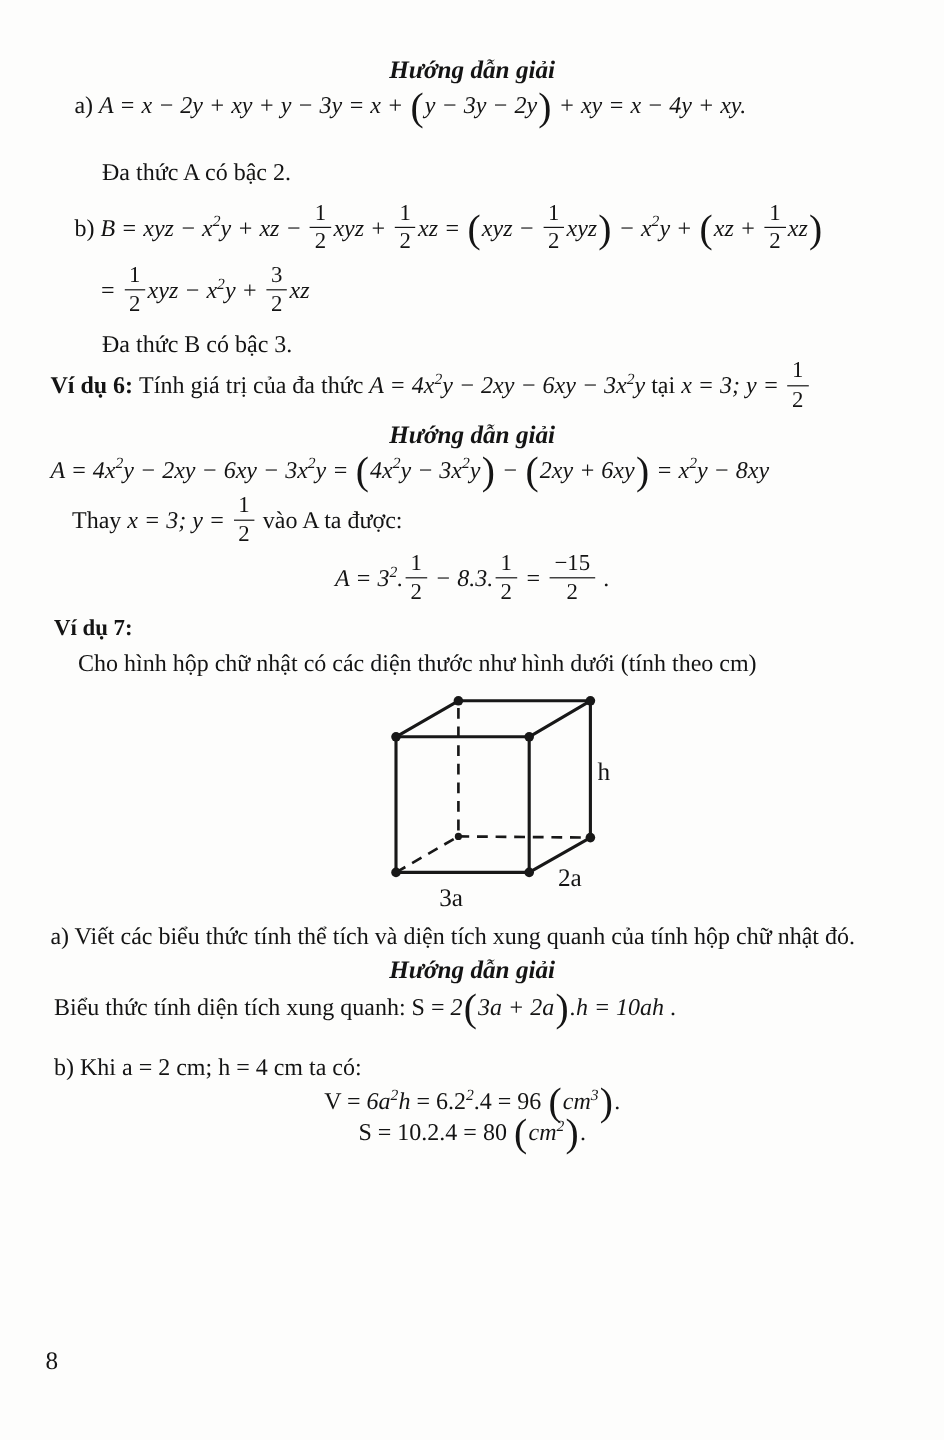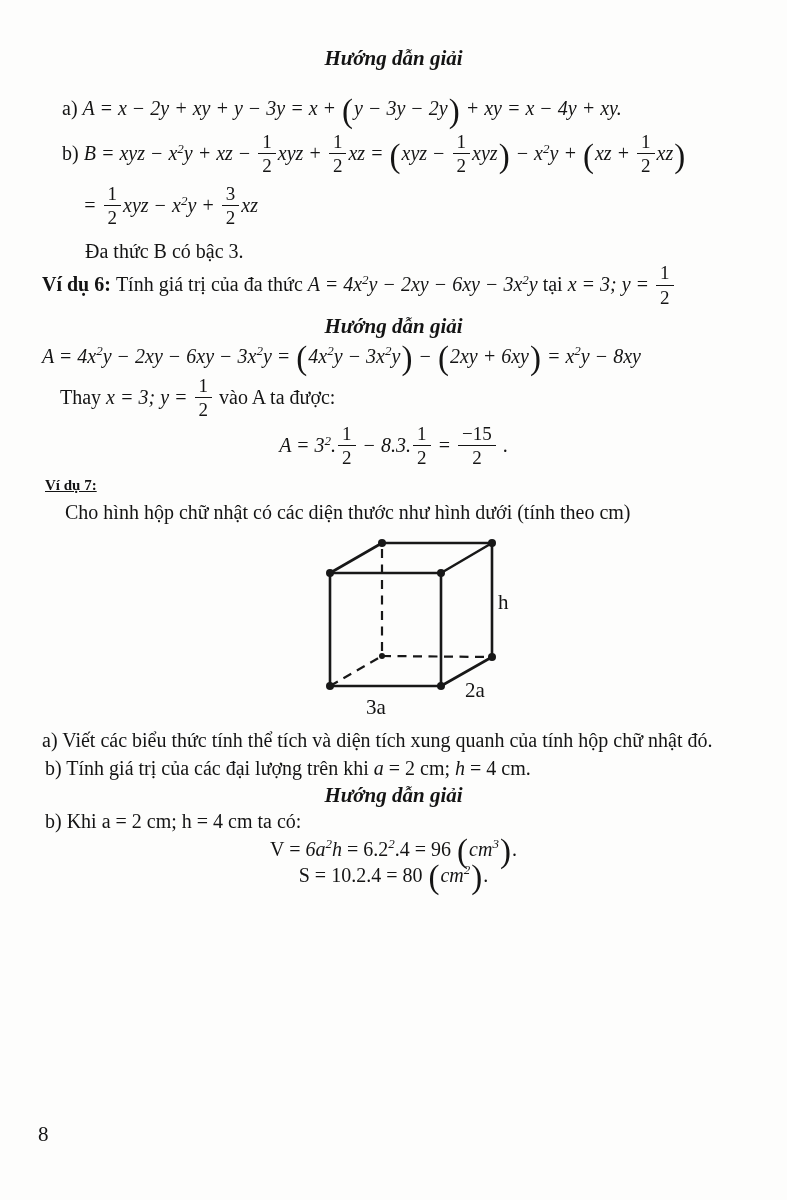--- a/index.html
+++ b/index.html
@@ -18,57 +18,58 @@
   sup.msup{font-size:13px;line-height:0;font-style:italic;}
   .frac{
     display:inline-flex;flex-direction:column;vertical-align:middle;
     text-align:center;font-style:normal;line-height:1.12;font-size:19px;
     margin:0 2px;position:relative;top:-2px;
   }
   .fn{border-bottom:1.6px solid #141414;padding:0 4px 1px;}
   .fd{padding:1px 4px 0;}
   .bigp{font-size:33px;font-weight:400;vertical-align:middle;line-height:0;font-style:normal;padding:0 1px;}
 
-  .l-a{margin:24px 0 0 20px;}
+  .l-a{margin:4px 0 0 20px;}
   .deg-a{margin:30px 0 0 43px;}
   .l-b1{margin:12px 0 0 20px;}
   .l-b2{margin:6px 0 0 41px;}
   .deg-b{margin:8px 0 0 43px;}
   .vd6{margin:0 0 0 0;}
   .h2m{margin-top:4px;}
   .simplify{margin:4px 0 0;}
   .thay{margin:8px 0 0 18px;}
   .evaluate{margin:2px 0 0;text-align:center;}
-  .vd7{margin:6px 0 0 3px;font-weight:bold;font-size:15px;text-decoration:underline;}
+  .vd7{margin:6px 0 0 3px;font-weight:bold;font-size:19px;}
   .cho{margin:3px 0 0 23px;}
   .figure-wrap{margin:6px 0 0 240px;width:255px;height:188px;}
   .para-a{margin:8px 0 0;text-align:justify;}
   .q-b{margin:2px 0 0 3px;}
   .h3m{margin-top:2px;}
   .vexpr{margin:4px 0 0 3px;}
   .aexpr{margin:6px 0 0 3px;}
-  .bintro{margin:0 0 0 3px;}
+  .bintro{margin:24px 0 0 3px;}
   .vval{margin:2px 0 0;text-align:center;}
   .aval{margin:0;text-align:center;}
   .page-number{position:absolute;left:38px;top:1122px;font-size:21px;}
 
   svg .edge{stroke:#181818;stroke-width:2.6;stroke-linecap:round;}
   svg .hidden-edge{stroke:#181818;stroke-width:2.2;stroke-dasharray:9 6.5;stroke-linecap:butt;}
   svg .vdot{fill:#181818;}
   svg text{font-family:"Liberation Serif","DejaVu Serif",serif;font-size:21px;fill:#141414;}
 </style>
 </head>
 <body>
 
 <div class="page">
 
   <div class="heading">Hướng dẫn giải</div>
 
   <div class="math-line l-a"><span class="mt">a)  </span><span class="mi">A = x − 2y +  xy + y − 3y = x + </span><span class="bigp">(</span><span class="mi">y − 3y − 2y</span><span class="bigp">)</span><span class="mi"> + xy = x − 4y +  xy.</span></div>
 
+  <div class="plain deg-a">Đa thức A có bậc 2.</div>
 
   <div class="math-line l-b1"><span class="mt">b)  </span><span class="mi">B =  xyz − x</span><sup class="msup">2</sup><span class="mi">y + xz − </span><span class="frac">
         <span class="fn">1</span>
         <span class="fd">2</span>
       </span><span class="mi">xyz + </span><span class="frac">
         <span class="fn">1</span>
         <span class="fd">2</span>
       </span><span class="mi">xz = </span><span class="bigp">(</span><span class="mi">xyz − </span><span class="frac">
         <span class="fn">1</span>
         <span class="fd">2</span>
@@ -143,25 +144,25 @@
       <circle class="vdot" cx="159" cy="155" r="4"></circle>
 
       <text x="216" y="78">h</text>
       <text x="183" y="166">2a</text>
       <text x="84" y="183">3a</text>
     </svg>
   </div>
 
   <div class="plain para-a">a) Viết các biểu thức tính thể tích và diện tích xung quanh của tính hộp chữ nhật đó.</div>
 
-  <div class="math-line q-b"><span class="mt">b) Tính giá trị của các đại lượng trên khi </span><span class="mi">a</span><span class="mt"> = 2 cm; </span><span class="mi">h</span><span class="mt"> = 4 cm.</span></div>
 
   <div class="heading h3m">Hướng dẫn giải</div>
 
 
+  <div class="math-line aexpr"><span class="mt">Biểu thức tính diện tích xung quanh: S = </span><span class="mi">2</span><span class="bigp">(</span><span class="mi">3a + 2a</span><span class="bigp">)</span><span class="mi">.h = 10ah</span><span class="mt"> .</span></div>
 
   <div class="math-line bintro"><span class="mt">b) Khi a = 2 cm; h = 4 cm ta có:</span></div>
 
   <div class="math-line vval"><span class="mt">V = </span><span class="mi">6a</span><sup class="msup">2</sup><span class="mi">h</span><span class="mt"> = 6.2</span><sup class="msup">2</sup><span class="mt">.4 = 96 </span><span class="bigp">(</span><span class="mi">cm</span><sup class="msup">3</sup><span class="bigp">)</span><span class="mt">.</span></div>
 
   <div class="math-line aval"><span class="mt">S = 10.2.4 = 80 </span><span class="bigp">(</span><span class="mi">cm</span><sup class="msup">2</sup><span class="bigp">)</span><span class="mt">.</span></div>
 
   <div class="page-number">8</div>
 
 </div>

